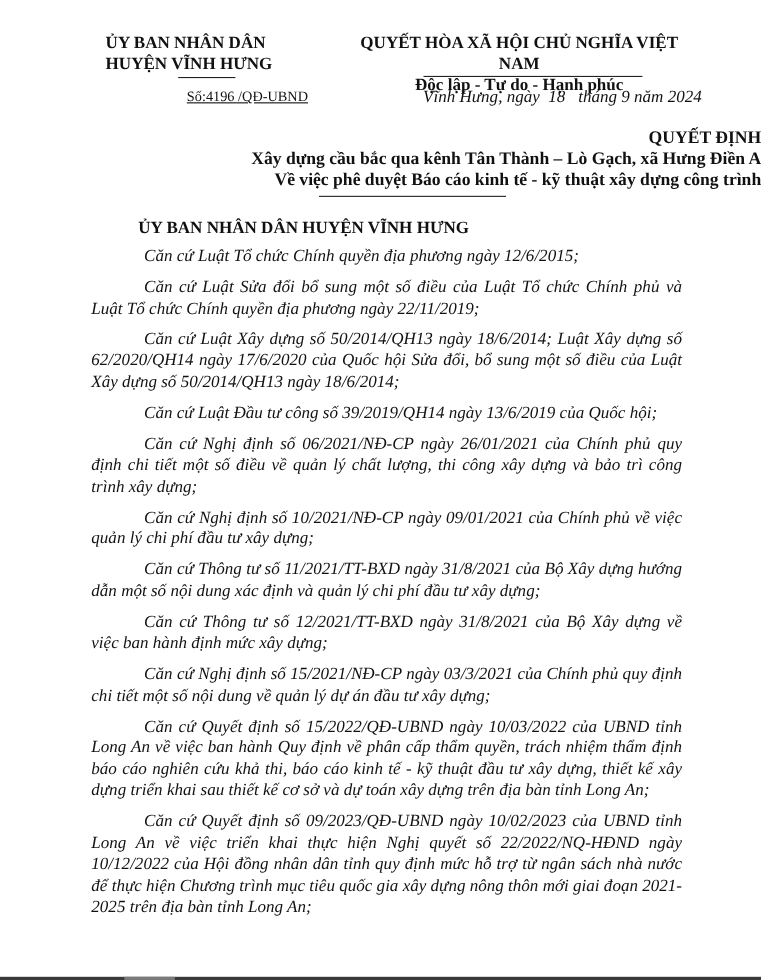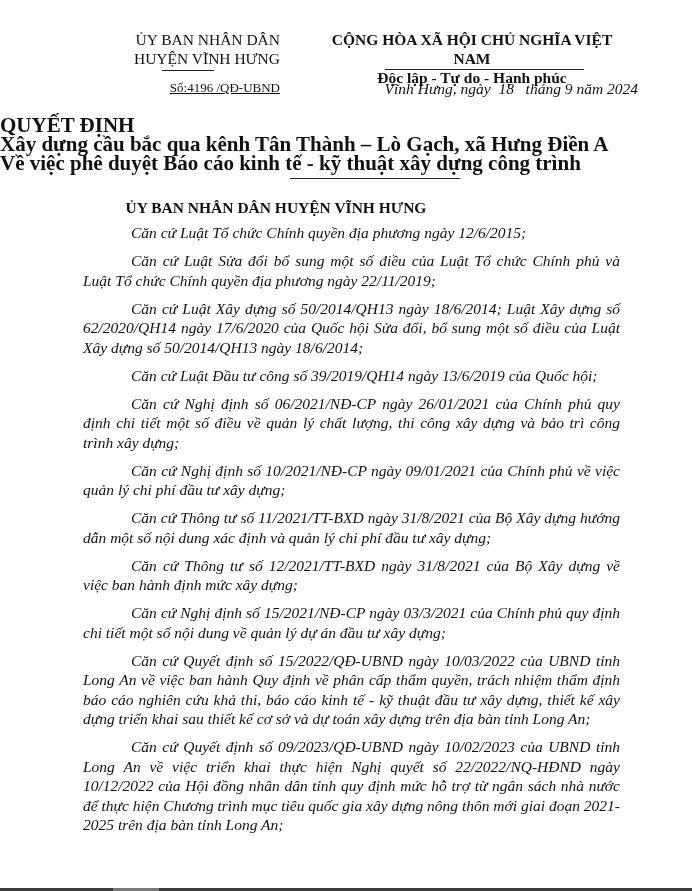--- a/index.html
+++ b/index.html
@@ -21,22 +21,22 @@
     width: 692px;
     height: 888px;
     background: #ffffff;
   }
   
   .hdr-left {
     position: absolute;
     left: 96px;
     top: 30px;
     width: 184px;
-    text-align: right;
-    font-weight: normal;
+    text-align: left;
+    font-weight: bold;
     font-size: 15.5px;
     line-height: 19px;
   }
   .hdr-right {
     position: absolute;
     left: 312px;
     top: 30px;
     width: 320px;
     text-align: center;
     font-weight: bold;
@@ -65,23 +65,23 @@
     text-align: right;
     font-size: 15.5px;
     font-style: italic;
     white-space: pre;
   }
   .decision-title {
     position: absolute;
     left: 0;
     top: 116px;
     width: 692px;
-    text-align: left;
+    text-align: right;
     font-weight: bold;
-    font-size: 21px;
+    font-size: 16px;
     line-height: 19px;
   }
   .decision-title .line { display: block; }
   .title-underline {
     position: absolute;
     left: 290px;
     top: 178px;
     width: 170px;
     height: 1px;
     background: #222;
@@ -133,21 +133,21 @@
 
 <div class="page">
 
   <div class="hdr-left">
     <div>ỦY BAN NHÂN DÂN</div>
     <div>HUYỆN VĨNH HƯNG</div>
   </div>
   <div class="rule" style="left:162px; top:70px; width:52px;"></div>
 
   <div class="hdr-right">
-    <div>CỘNG HÒA XÃ HỘI CHỦ NGHĨA VIỆT NAM</div>
+    <div>QUYẾT HÒA XÃ HỘI CHỦ NGHĨA VIỆT NAM</div>
     <div>Độc lập - Tự do - Hạnh phúc</div>
   </div>
   <div class="rule" style="left:385px; top:69px; width:199px;"></div>
 
   <div class="doc-number">Số:4196 /QĐ-UBND</div>
   <div class="doc-date">Vĩnh Hưng, ngày  18   tháng 9 năm 2024</div>
 
   <div class="decision-title">
     <span class="line">QUYẾT ĐỊNH</span>
     <span class="line">Xây dựng cầu bắc qua kênh Tân Thành – Lò Gạch, xã Hưng Điền A</span>

